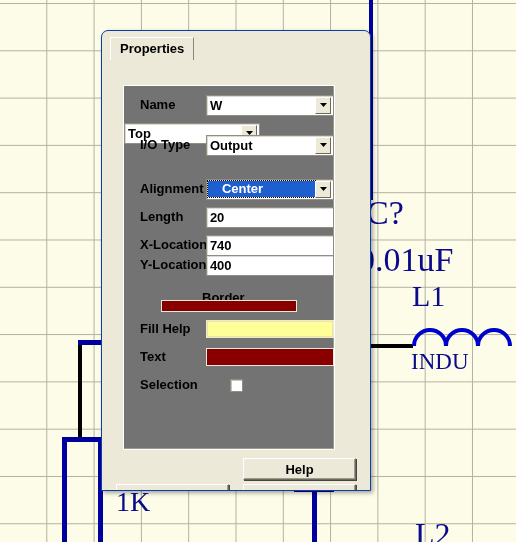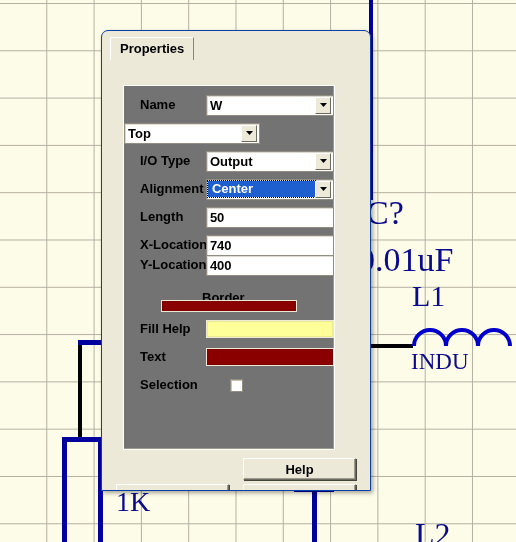--- a/index.html
+++ b/index.html
@@ -161,21 +161,21 @@
     line-height: 15px;
     height: 15px;
     overflow: hidden;
     white-space: nowrap;
   }
   .combo.focused .combo-value {
     background: #1e5fd0;
     color: #ffffff;
     outline: 1px dotted #000000;
     margin: 1px 0 1px 1px;
-    padding-left: 4px;
+    padding-left: 14px;
     height: 16px;
     line-height: 16px;
   }
   .combo-arrow {
     width: 16px; height: 17px;
     margin-right: 2px;
     background: #ece9d8;
     border: 1px solid #ffffff;
     border-right-color: #6c6a5e;
     border-bottom-color: #6c6a5e;
@@ -282,21 +282,21 @@
       <div class="combo">
         <div class="combo-value">Top</div>
         <div class="combo-arrow">
           <svg width="7" height="4" viewBox="0 0 7 4">
               <path d="M0 0 L7 0 L3.5 4 Z" fill="#000"></path>
             </svg>
         </div>
       </div>
     </div>
 
-    <div class="field-row" style="top:64px;">
+    <div class="field-row" style="top:48px;">
       <div class="field-label">I/O Type</div>
       <div class="combo">
         <div class="combo-value">Output</div>
         <div class="combo-arrow">
           <svg width="7" height="4" viewBox="0 0 7 4">
               <path d="M0 0 L7 0 L3.5 4 Z" fill="#000"></path>
             </svg>
         </div>
       </div>
     </div>
@@ -309,21 +309,21 @@
           <svg width="7" height="4" viewBox="0 0 7 4">
               <path d="M0 0 L7 0 L3.5 4 Z" fill="#000"></path>
             </svg>
         </div>
       </div>
     </div>
 
     <div class="field-row" style="top:120px;">
       <div class="field-label">Length</div>
       <div class="textbox">
-        <div class="textbox-value">50</div>
+        <div class="textbox-value">20</div>
       </div>
     </div>
 
     <div class="field-row" style="top:148px;">
       <div class="field-label">X-Location</div>
       <div class="textbox">
         <div class="textbox-value">740</div>
       </div>
     </div>
 

